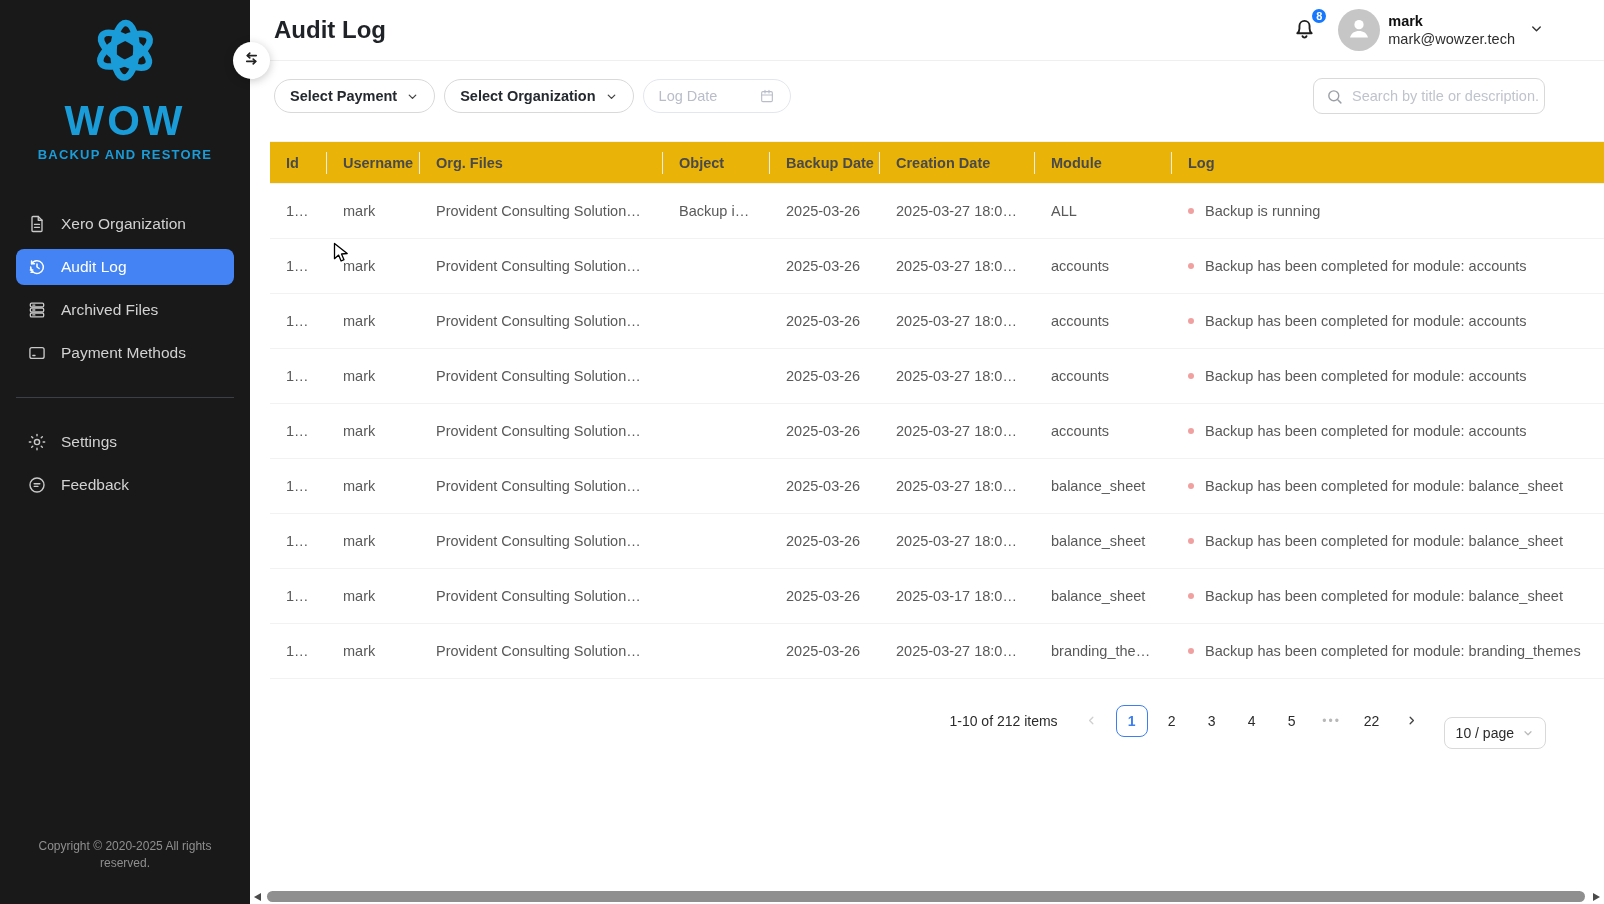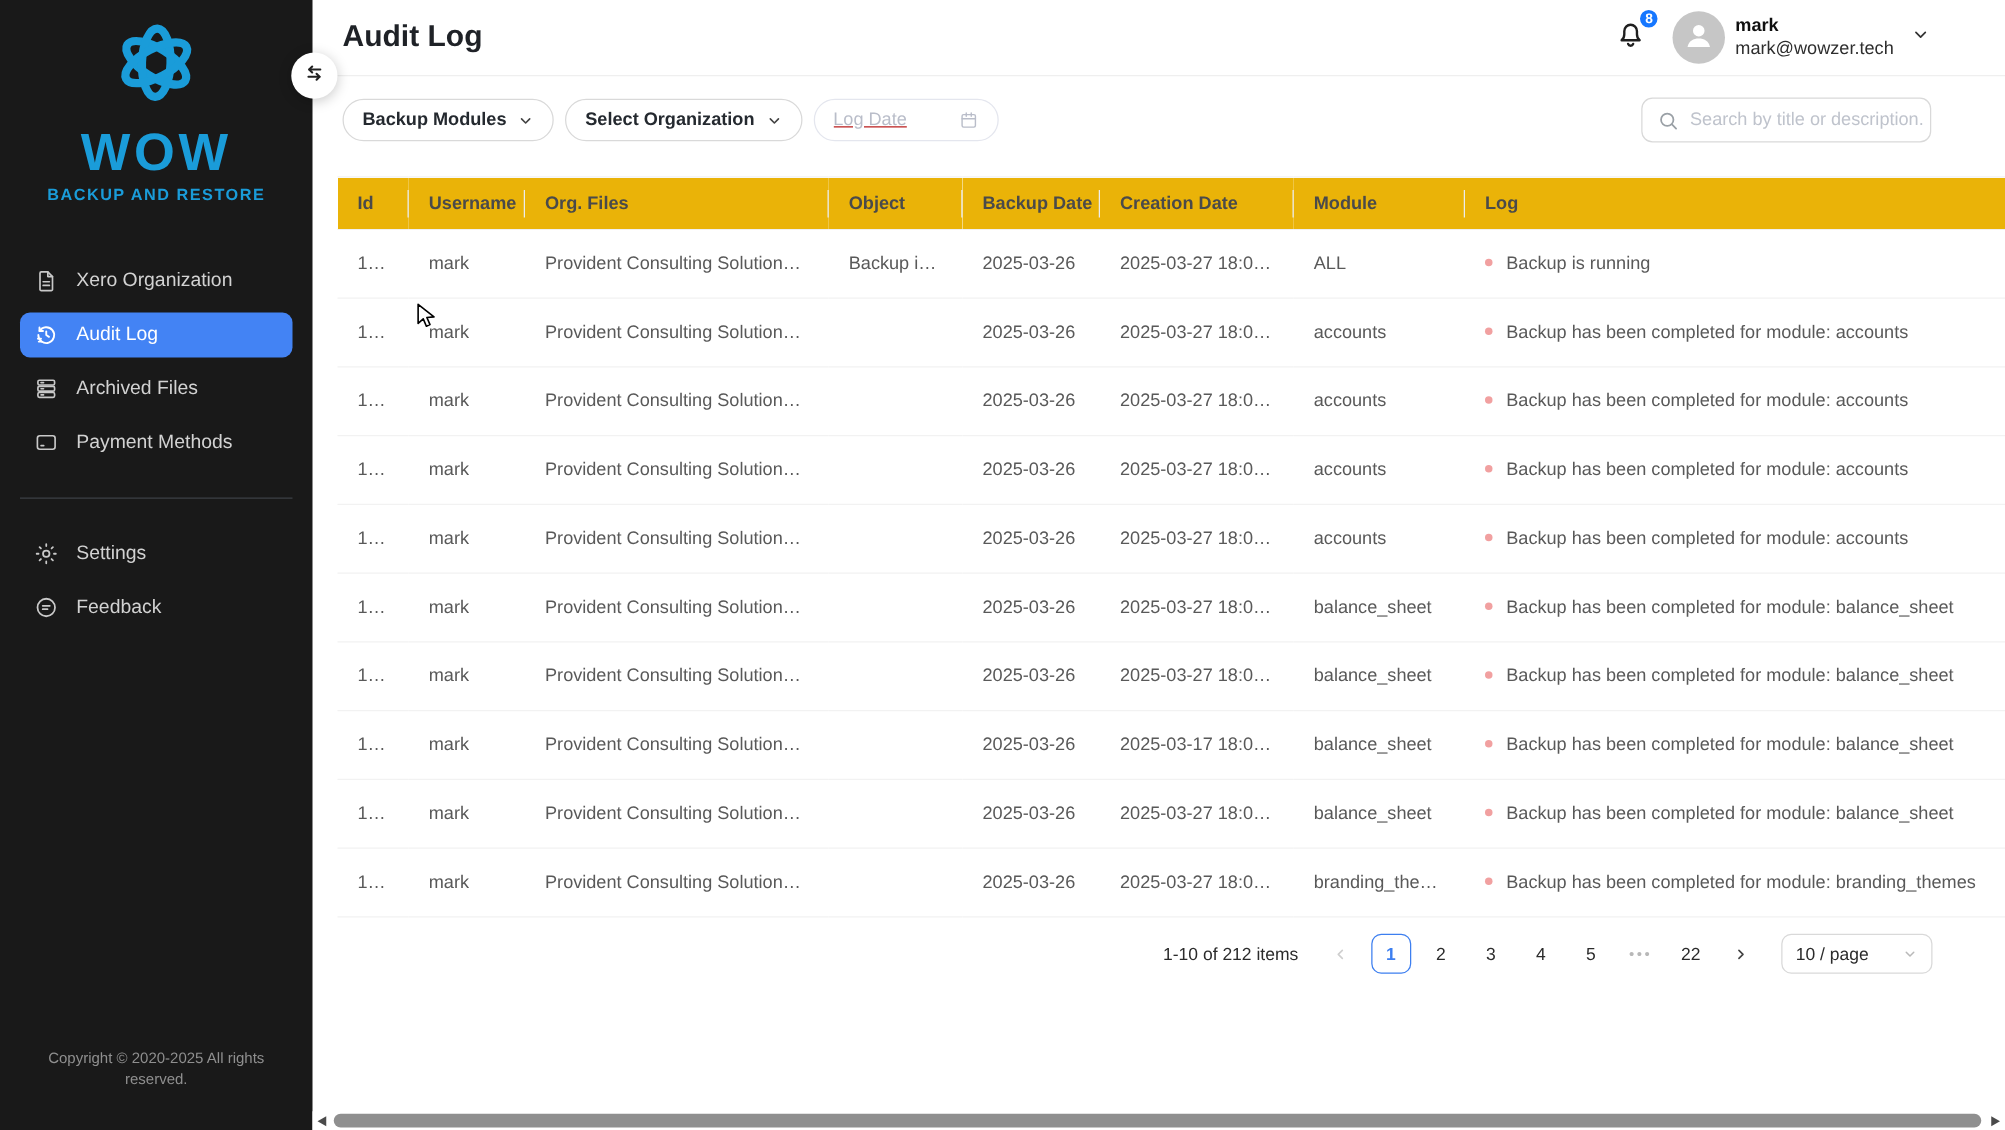--- a/index.html
+++ b/index.html
@@ -55,21 +55,21 @@
 
   
   .filter-row{display:flex;align-items:center;padding:17px 59px 0 24px;gap:9px;}
   .pill{display:flex;align-items:center;gap:9px;border:1px solid #d9d9d9;border-radius:17px;
         height:34px;padding:0 15px;font-size:14.5px;font-weight:700;color:#24292f;
         background:#fff;cursor:pointer;white-space:nowrap;}
   .pill .chev{display:flex;color:#444;}
   .pill .chev svg{width:13px;height:13px;}
   .date-pill{width:148px;border-color:#e4e6ee;font-weight:400;justify-content:space-between;
              color:#b9bdc9;cursor:default;}
-  .date-pill input{border:none;outline:none;width:90px;font:inherit;color:#b91c1c;background:transparent;text-decoration:underline;}
+  .date-pill input{border:none;outline:none;width:90px;font:inherit;color:#b91c1c;background:transparent;}
   .date-pill input::placeholder{color:#b9bdc9;}
   .date-pill .cal{display:flex;color:#b9bdc9;}
   .date-pill .cal svg{width:16px;height:16px;}
   .search-box{margin-left:auto;width:232px;height:36px;border:1px solid #d9d9d9;border-radius:9px;
               display:flex;align-items:center;padding:0 12px;gap:9px;background:#fff;}
   .search-box .mag{display:flex;color:#9aa0a6;}
   .search-box .mag svg{width:17px;height:17px;}
   .search-box input{border:none;outline:none;flex:1;font-size:14.5px;font-family:inherit;color:#444;}
   .search-box input::placeholder{color:#bfc3cc;}
 
@@ -91,21 +91,21 @@
               padding:13px 58px 0 24px;font-size:14px;color:#2b2b2b;}
   .pg-summary{margin-right:10px;}
   .page-item{min-width:32px;height:32px;border-radius:8px;display:flex;align-items:center;
              justify-content:center;cursor:pointer;background:#fff;}
   .page-item.active{border:1.5px solid var(--pg-accent);color:var(--pg-accent);font-weight:600;}
   .pg-arrow{color:#444;}
   .pg-arrow svg{width:13px;height:13px;}
   .pg-arrow.disabled{color:#cfcfcf;cursor:default;}
   .pg-jump{color:#b8b8b8;letter-spacing:2px;font-size:12px;}
   .size-select{border:1px solid #d9d9d9;border-radius:8px;height:32px;padding:0 11px;display:flex;
-               gap:27px;align-items:center;margin-left:8px;color:#2b2b2b;cursor:pointer;background:#fff;}
+               gap:8px;align-items:center;margin-left:8px;color:#2b2b2b;cursor:pointer;background:#fff;margin-top:25px;}
   .size-select .chev{display:flex;color:#b9b9b9;}
   .size-select .chev svg{width:12px;height:12px;}
 
   
   .hscrollbar{position:absolute;left:250px;right:0;bottom:0;height:15px;background:#fff;z-index:15;}
   .hs-thumb{position:absolute;left:17px;right:19px;top:2px;height:11px;background:#8f8f8f;
             border-radius:6px;cursor:pointer;}
   .hs-arrow{position:absolute;top:3.5px;width:0;height:0;cursor:pointer;}
   .hs-arrow.left{left:4px;border-right:7px solid #4a4a4a;border-top:4.5px solid transparent;
                  border-bottom:4.5px solid transparent;}
@@ -240,21 +240,21 @@
           <svg viewBox="0 0 24 24" fill="none" stroke="currentColor" stroke-width="2.2" stroke-linecap="round" stroke-linejoin="round">
               <path d="M6 9.5l6 6 6-6"></path>
             </svg>
         </span>
       </span>
     </div>
   </div>
 
   <div class="filter-row">
     <div class="pill">
-      <span>Backup Modules</span>
+      <span>Select Payment</span>
       <span class="chev">
         <svg viewBox="0 0 24 24" fill="none" stroke="currentColor" stroke-width="2.4" stroke-linecap="round" stroke-linejoin="round">
             <path d="M6 9.5l6 6 6-6"></path>
           </svg>
       </span>
     </div>
     <div class="pill">
       <span>Select Organization</span>
       <span class="chev">
         <svg viewBox="0 0 24 24" fill="none" stroke="currentColor" stroke-width="2.4" stroke-linecap="round" stroke-linejoin="round">
@@ -381,30 +381,20 @@
             <td>1216</td>
             <td>mark</td>
             <td>Provident Consulting Solutions Inc</td>
             <td></td>
             <td>2025-03-26</td>
             <td>2025-03-17 18:08:11</td>
             <td>balance_sheet</td>
             <td><span class="log-dot"></span><span>Backup has been completed for module: balance_sheet</span></td>
           </tr>
           <tr>
-            <td>1217</td>
-            <td>mark</td>
-            <td>Provident Consulting Solutions Inc</td>
-            <td></td>
-            <td>2025-03-26</td>
-            <td>2025-03-27 18:08:19</td>
-            <td>balance_sheet</td>
-            <td><span class="log-dot"></span><span>Backup has been completed for module: balance_sheet</span></td>
-          </tr>
-          <tr>
             <td>1218</td>
             <td>mark</td>
             <td>Provident Consulting Solutions Inc</td>
             <td></td>
             <td>2025-03-26</td>
             <td>2025-03-27 18:08:29</td>
             <td>branding_themes</td>
             <td><span class="log-dot"></span><span>Backup has been completed for module: branding_themes</span></td>
           </tr>
         </tbody>

